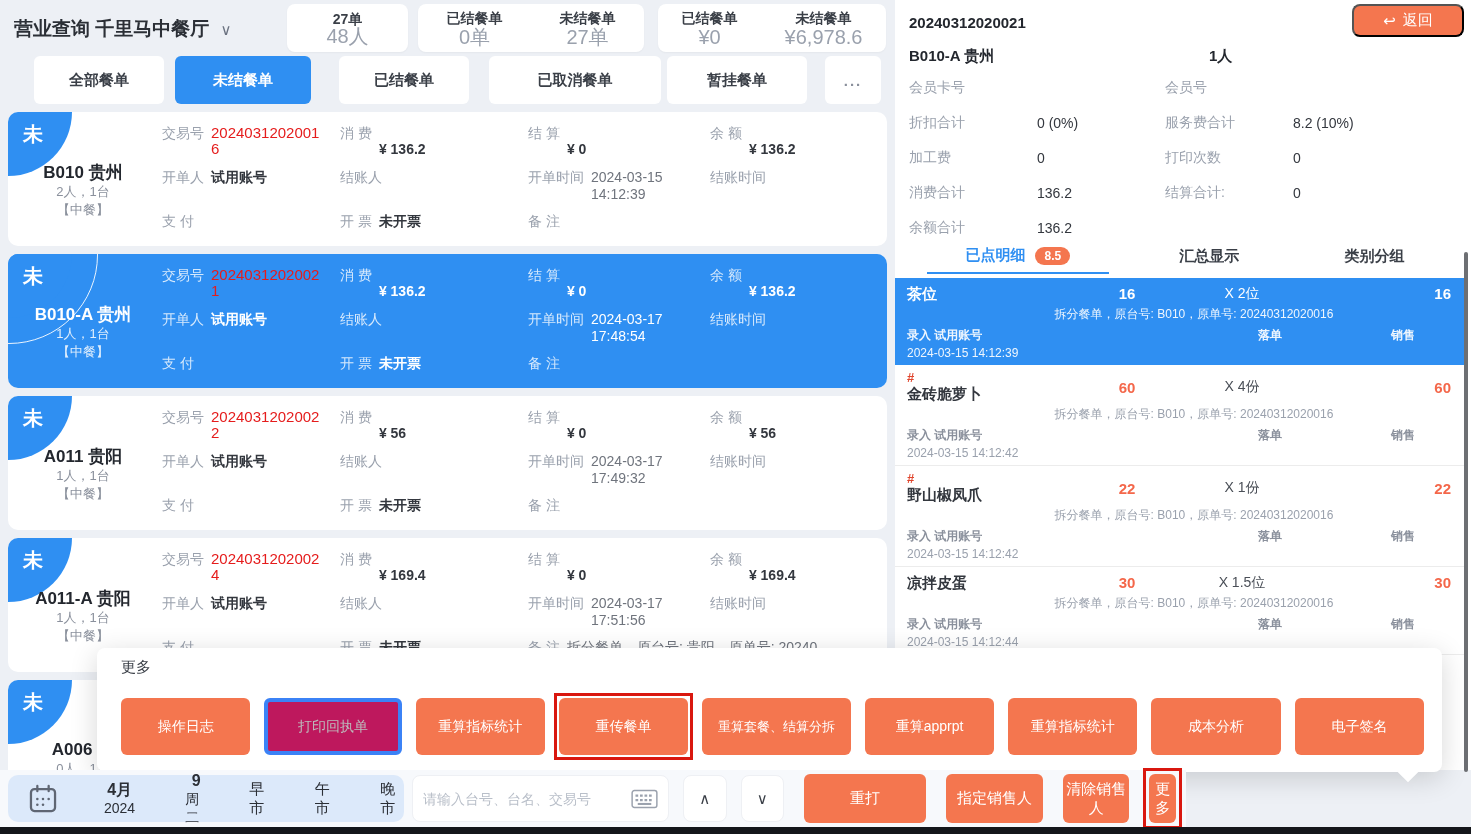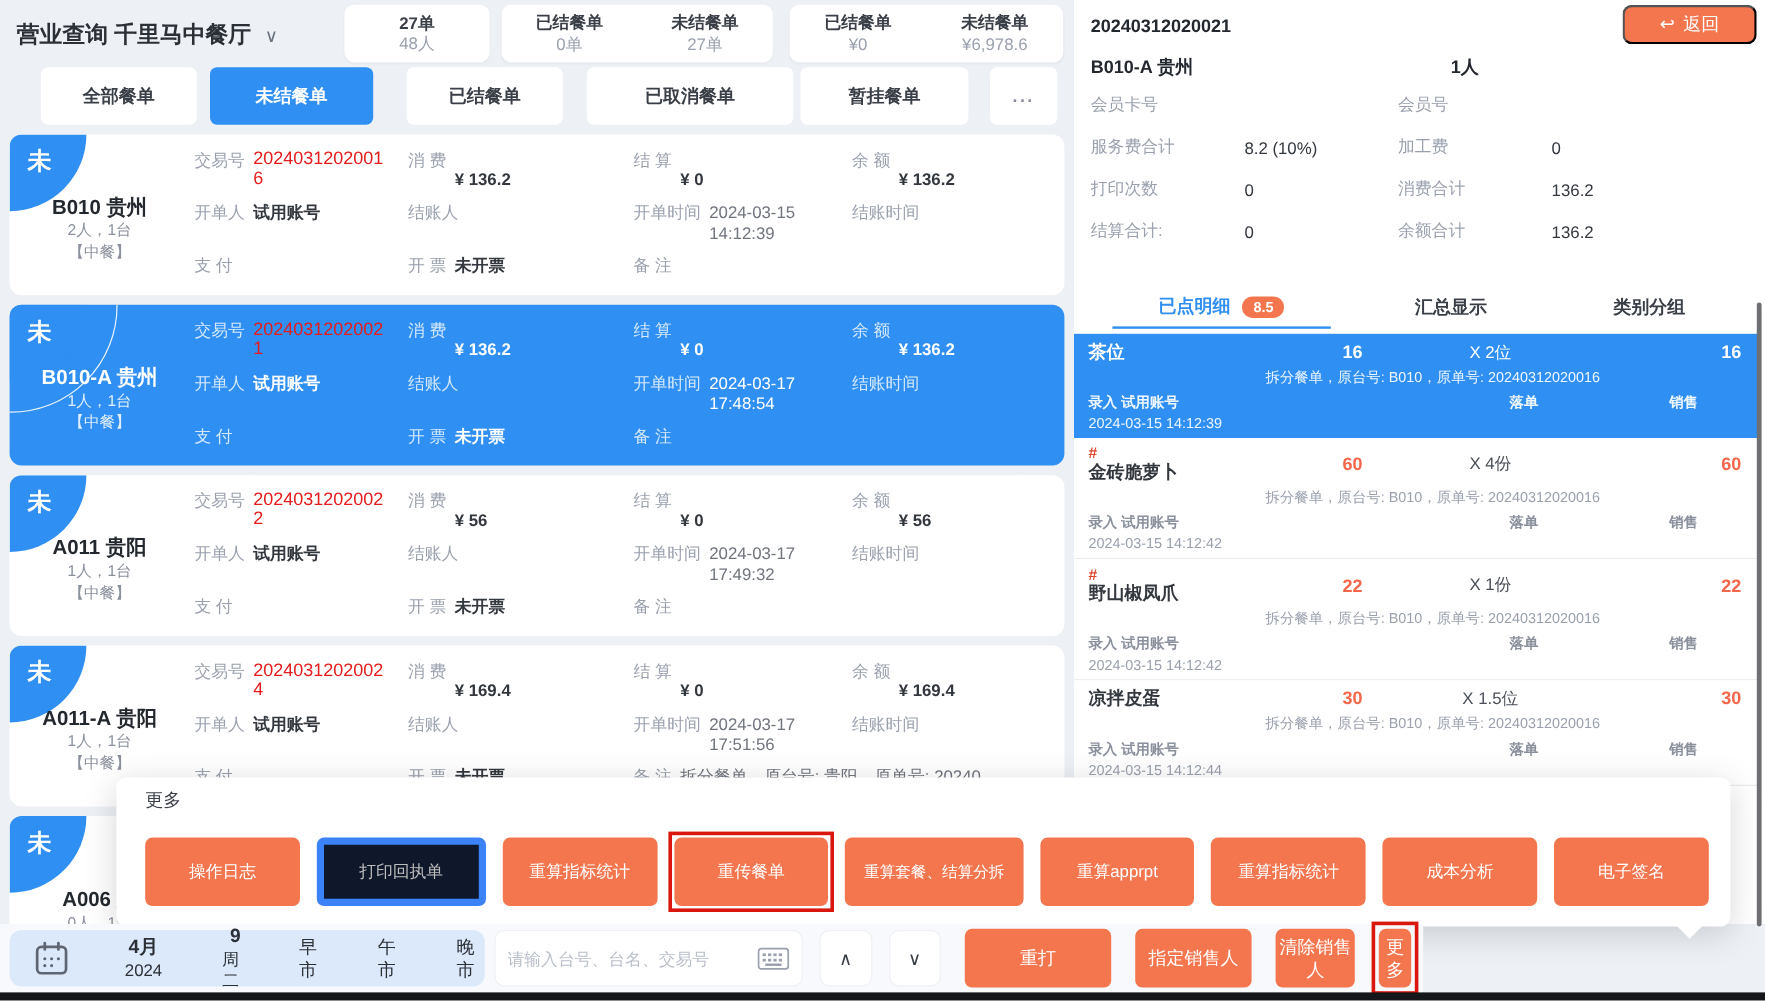--- a/index.html
+++ b/index.html
@@ -10,21 +10,21 @@
   
   .top-header { position:absolute; left:0; top:0; width:895px; height:56px; }
   .page-title { position:absolute; left:14px; top:16px; font-size:19px; font-weight:bold; color:#2b2f36; }
   .page-title .chev { color:#6b7280; font-weight:normal; font-size:15px; margin-left:6px; }
   .stat-box { position:absolute; top:4px; background:#fff; border-radius:8px; box-shadow:0 1px 2px rgba(0,0,0,.04); display:flex; align-items:center; justify-content:space-around; height:48px; }
   .stat-box.single { flex-direction:column; justify-content:center; }
   .sb1 { left:287px; width:121px; }
   .sb2 { left:418px; width:226px; }
   .sb3 { left:658px; width:228px; }
   .stat-top { font-size:14px; font-weight:bold; color:#3a3f47; line-height:17px;}
-  .stat-bottom { font-size:14px; color:#9aa1ad; line-height:17px;}
+  .stat-bottom { font-size:20px; color:#9aa1ad; line-height:17px;}
   .stat-col { display:flex; flex-direction:column; align-items:center; gap:2px; }
 
   
   .tab-row { position:absolute; left:0; top:56px; width:895px; height:48px; display:flex; align-items:stretch; }
   .tab { background:#fff; border-radius:6px; display:flex; align-items:center; justify-content:center; font-size:15px; color:#3a3f47; font-weight:bold; }
   .tab.active { background:#2f8ff2; color:#fff; }
   .tab:nth-child(1){ margin-left:34px; width:130px; }
   .tab:nth-child(2){ margin-left:11px; width:136px; }
   .tab:nth-child(3){ margin-left:28px; width:130px; }
   .tab:nth-child(4){ margin-left:20px; width:172px; }
@@ -94,21 +94,21 @@
   .order-item.selected .item-time { color:rgba(255,255,255,.92); }
   .detail-scrollbar { position:absolute; right:3px; top:252px; width:4px; height:520px; background:#6d6f73; border-radius:2px; }
 
   
   .more-popup { position:absolute; left:97px; top:648px; width:1345px; height:124px; background:#fff; border-radius:8px; box-shadow:0 6px 28px rgba(0,0,0,.16); z-index:30; }
   .more-popup::after { content:""; position:absolute; right:26px; bottom:-7px; width:16px; height:16px; background:#fff; transform:rotate(45deg); }
   .popup-title { position:absolute; left:24px; top:10px; font-size:15px; color:#3a3f47; }
   .popup-btn-row { position:absolute; left:24px; right:18px; top:50px; display:flex; gap:14px; }
   .popup-btn { position:relative; flex:1; height:57px; background:#f4764f; border:none; border-radius:6px; color:#fff; font-size:14px; white-space:nowrap; display:flex; align-items:center; justify-content:center; font-family:inherit; }
   .popup-btn:nth-child(5) { flex:1.15; font-size:13px; }
-  .popup-btn.disabled { background:#0f172a; color:#bdbdbd; border:6px solid #3b82f6; }
+  .popup-btn.disabled { background:#be185d; color:#bdbdbd; border:4px solid #3b82f6; }
   .popup-btn.highlight::after { content:""; position:absolute; inset:-5px; border:3px solid #d9170f; }
 
   
   .bottom-bar { position:absolute; left:0; top:770px; width:1186px; height:57px; background:#f7f9fc; z-index:35; display:flex; align-items:center; padding:0 10px 0 8px; }
   .date-widget { width:448px; height:47px; background:#dce9fa; border-radius:10px; display:flex; align-items:center; }
   .cal-icon { margin-left:18px; display:flex; }
   .date-stack { display:flex; flex-direction:column; align-items:center; line-height:18px; }
   .date-stack .big { font-size:16px; color:#2b2f36; font-weight:bold; }
   .date-stack .small { font-size:14px; color:#2b2f36; }
   .ds-month { margin-left:44px; }
@@ -485,20 +485,24 @@
           <span class="info-lbl">会员卡号</span>
           <span class="info-val"></span>
         </div>
 
         <div class="info-cell">
           <span class="info-lbl">会员号</span>
           <span class="info-val"></span>
         </div>
 
 
+        <div class="info-cell">
+          <span class="info-lbl">折扣合计</span>
+          <span class="info-val">0 (0%)</span>
+        </div>
 
         <div class="info-cell">
           <span class="info-lbl">服务费合计</span>
           <span class="info-val">8.2 (10%)</span>
         </div>
 
         <div class="info-cell">
           <span class="info-lbl">加工费</span>
           <span class="info-val">0</span>
         </div>

